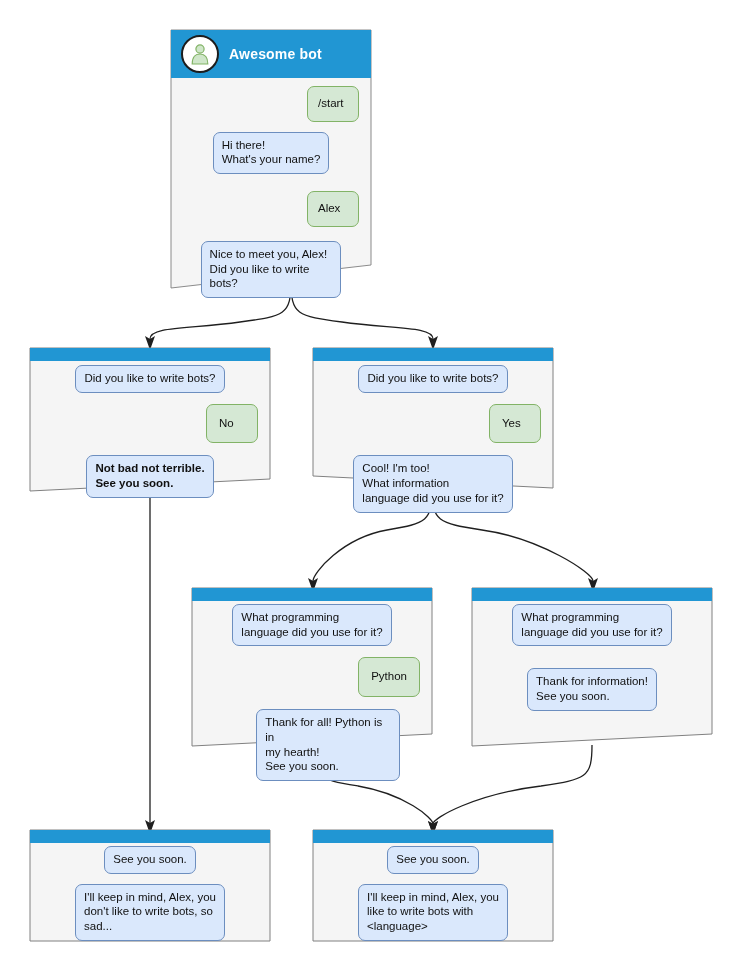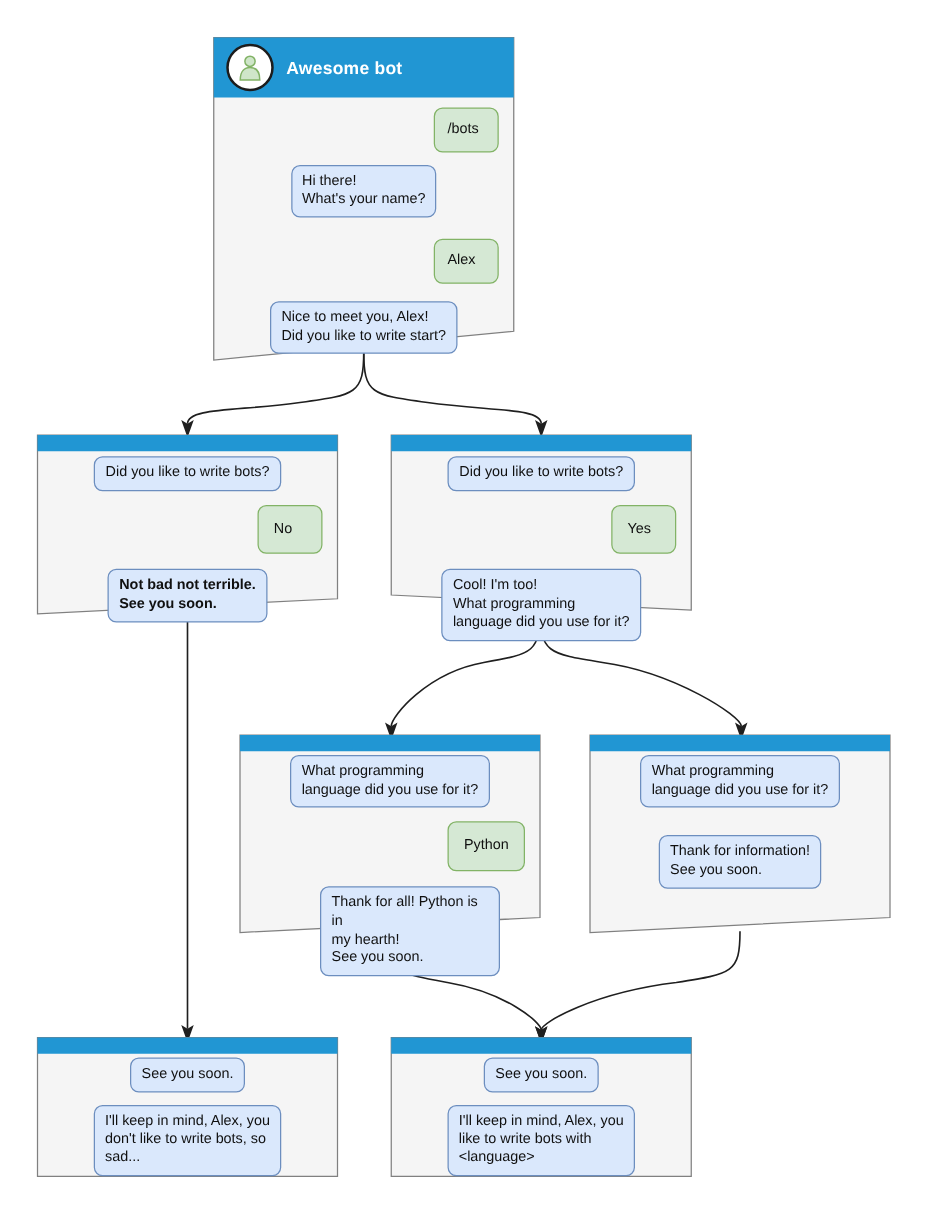--- a/index.html
+++ b/index.html
@@ -116,49 +116,49 @@
       <path class="edge-path" d="M 312 745 C 312 778 318 779 358 786 C 405 794 433 818 433 824"></path>
       <path class="edge-head" d="M 433 835 L 428 821 L 433 824 L 438 821 Z"></path>
     </g>
 
     <g>
       <path class="edge-path" d="M 592 745 C 592 778 586 779 541 786 C 475 794 433 818 433 824"></path>
       <path class="edge-head" d="M 433 835 L 428 821 L 433 824 L 438 821 Z"></path>
     </g>
   </svg>
 
-  <div class="node hero" style="left:171px;top:30px;width:240px;height:258px;">
+  <div class="node hero" style="left:171px;top:30px;width:200px;height:258px;">
     <div class="skin">
       <svg viewBox="0 0 240 258" preserveAspectRatio="none">
         <polygon points="0,0 240,0 240,235 0,258" fill="#f5f5f5" stroke="#808080" stroke-width="1"></polygon>
       </svg>
     </div>
     <div class="titlebar">
       <div class="avatar">
         <svg width="22" height="22" viewBox="0 0 22 22">
           <circle cx="11" cy="6" r="4.1" fill="#cfe6c9" stroke="#82b366" stroke-width="1.2"></circle>
           <path d="M 3.2 21 C 3.2 13.4 7 11 11 11 C 15 11 18.8 13.4 18.8 21 Z" fill="#cfe6c9" stroke="#82b366" stroke-width="1.2"></path>
         </svg>
       </div>
       <span class="title-text">Awesome bot</span>
     </div>
     <div class="chat" style="top:56px;">
       <div class="row user">
-        <div class="bubble user">/bots</div>
+        <div class="bubble user">/start</div>
       </div>
       <div class="row bot" style="margin-top:8px;">
         <div class="bubble bot">Hi there!
 What's your name?</div>
       </div>
       <div class="row user" style="margin-top:17px;">
         <div class="bubble user">Alex</div>
       </div>
       <div class="row bot" style="margin-top:14px;">
         <div class="bubble bot" style="max-width:80%;">Nice to meet you, Alex!
-Did you like to write start?</div>
+Did you like to write bots?</div>
       </div>
     </div>
   </div>
 
   <div class="node" style="left:30px;top:348px;width:240px;height:143px;">
     <div class="skin">
       <svg viewBox="0 0 240 143" preserveAspectRatio="none">
         <polygon points="0,0 240,0 240,131 0,143" fill="#f5f5f5" stroke="#808080" stroke-width="1"></polygon>
       </svg>
     </div>
@@ -186,21 +186,21 @@
     <div class="titlebar"></div>
     <div class="chat" style="top:17px;">
       <div class="row bot">
         <div class="bubble bot" style="max-width:82%;">Did you like to write bots?</div>
       </div>
       <div class="row user" style="margin-top:11px;">
         <div class="bubble user tall">Yes</div>
       </div>
       <div class="row bot" style="margin-top:12px;">
         <div class="bubble bot" style="max-width:82%;">Cool! I'm too!
-What programming
+What information
 language did you use for it?</div>
       </div>
     </div>
   </div>
 
   <div class="node" style="left:192px;top:588px;width:240px;height:158px;">
     <div class="skin">
       <svg viewBox="0 0 240 158" preserveAspectRatio="none">
         <polygon points="0,0 240,0 240,146 0,158" fill="#f5f5f5" stroke="#808080" stroke-width="1"></polygon>
       </svg>

